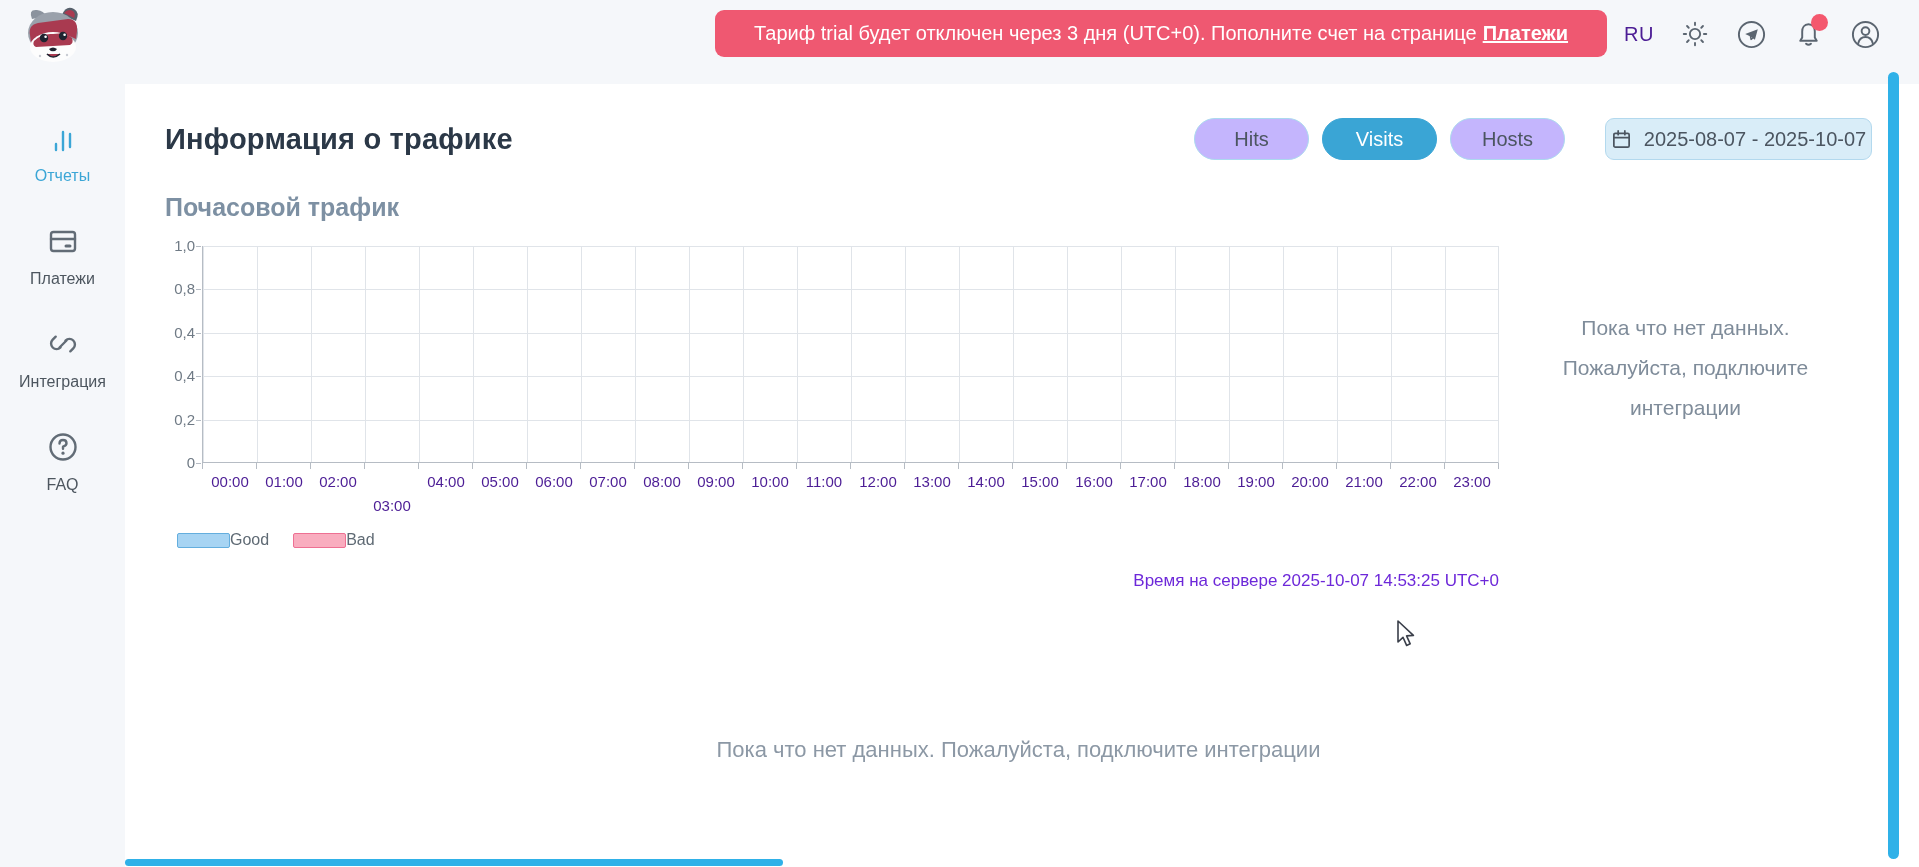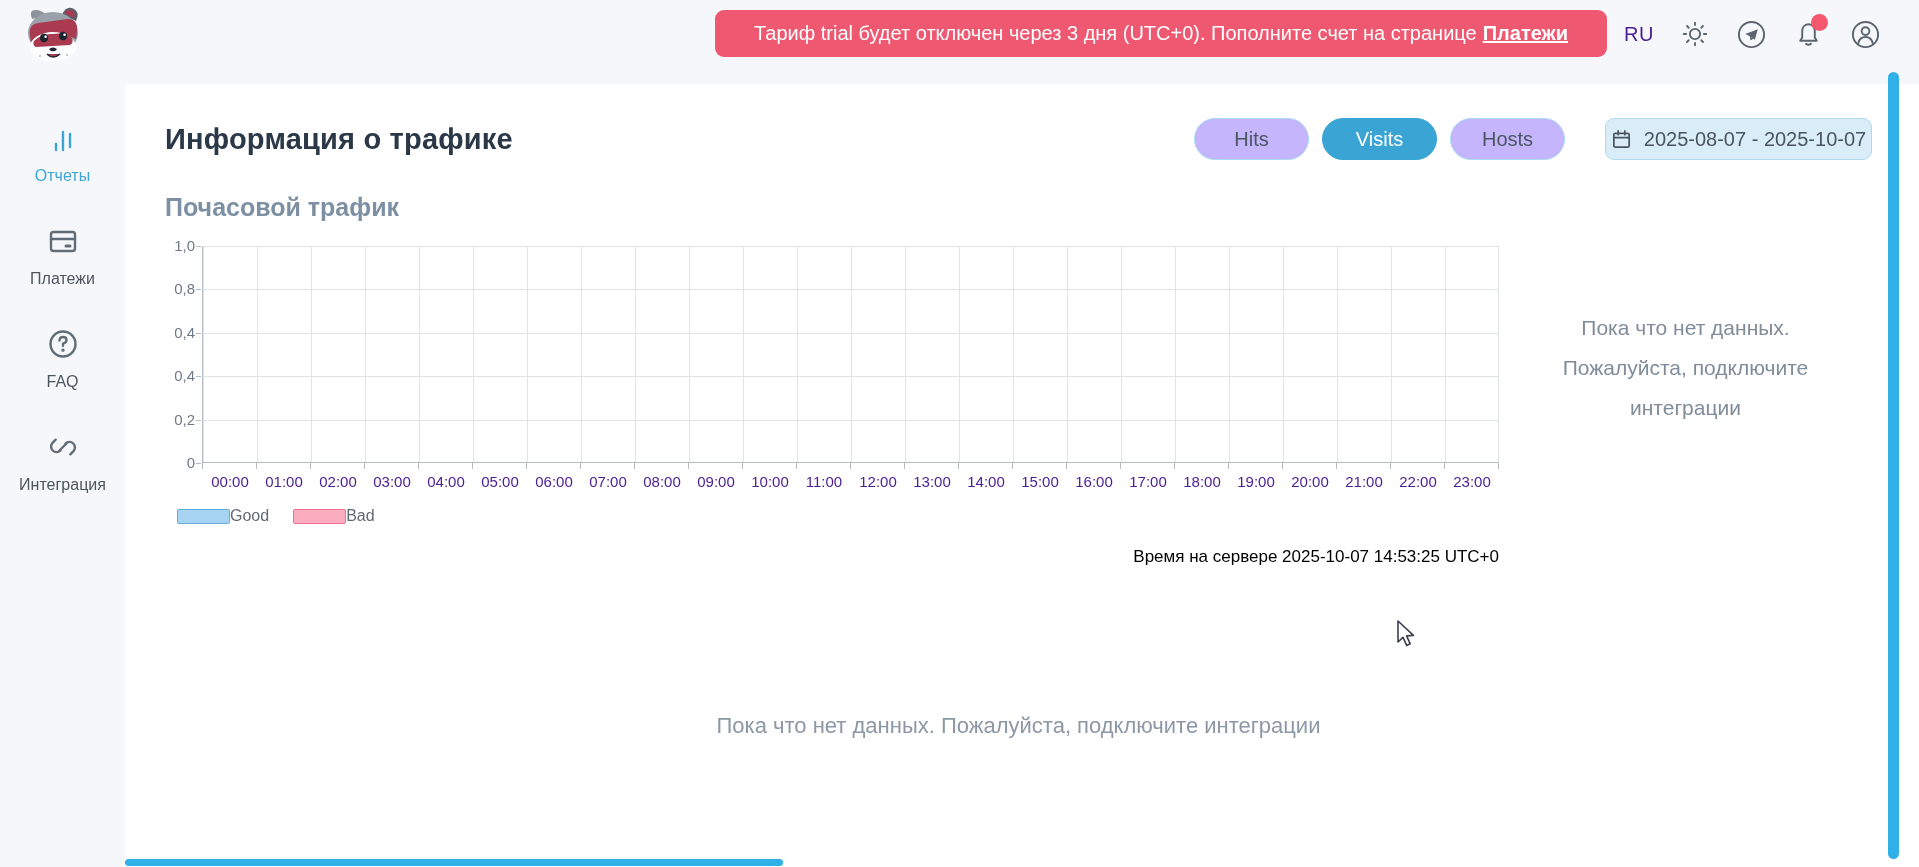--- a/index.html
+++ b/index.html
@@ -70,21 +70,21 @@
   .x-ticks { margin-left:37px; width:1297px; height:6px;
     background-image:repeating-linear-gradient(to right, #b6bcc4 0 1px, transparent 1px 54px); }
   .x-axis { margin-left:38px; width:1296px; display:flex; }
   .xtick { width:54px; text-align:center; font-size:15px; color:#4c1d95; padding-top:4px; }
   .legend { margin-left:12px; margin-top:17px; display:flex; align-items:center; gap:24px; }
   .legend-item { display:flex; align-items:center; }
   .swatch { width:53px; height:15px; border-radius:2px; border:1px solid; }
   .legend-label { font-size:16px; color:#5f6a74; }
   .side-empty { flex:1; display:flex; justify-content:center; padding-top:62px; }
   .side-empty .txt { max-width:320px; text-align:center; font-size:21px; line-height:40px; color:#7f8c9a; }
-  .server-time { width:1334px; text-align:right; margin-top:22px; font-size:17px; color:#000000; }
+  .server-time { width:1334px; text-align:right; margin-top:22px; font-size:17px; color:#6d28d9; }
   .bottom-empty { margin-top:146px; text-align:center; font-size:22px; color:#8c98a5; }
   
   .vscroll { position:absolute; right:20px; top:72px; bottom:8px; width:11px; border-radius:6px; background:#2fb1e8; }
   .hscroll { position:absolute; left:125px; bottom:1px; width:658px; height:7px; border-radius:4px; background:#2fb1e8; }
   
   .cursor { position:absolute; left:1396px; top:620px; width:22px; height:30px; pointer-events:none; }
 </style>
 </head>
 <body>
 
@@ -170,36 +170,36 @@
           <rect x="4" y="7" width="24" height="19" rx="2.5"></rect>
           <line x1="4" y1="14" x2="28" y2="14"></line>
           <line x1="19" y1="21" x2="23" y2="21" stroke-width="3"></line>
         </svg>
       </span>
       <span class="label">Платежи</span>
     </div>
     <div class="side-item">
       <span>
         <svg viewBox="0 0 32 32" width="32" height="32" stroke-width="2.6">
+          <path d="M13.5 19.5 a5.5 5.5 0 1 1 -7.8 -7.8 l3 -3"></path>
+          <path d="M18.5 12.5 a5.5 5.5 0 1 1 7.8 7.8 l-3 3"></path>
+          <line x1="12.5" y1="19.5" x2="19.5" y2="12.5"></line>
+        </svg>
+      </span>
+      <span class="label">Интеграция</span>
+    </div>
+    <div class="side-item">
+      <span>
+        <svg viewBox="0 0 32 32" width="32" height="32" stroke-width="2.6">
           <circle cx="16" cy="16" r="12.5"></circle>
           <path d="M12.5 12.5 Q12.5 9 16 9 Q19.5 9 19.5 12.2 Q19.5 14.6 16 15.7 L16 17.8"></path>
           <line x1="16" y1="22" x2="16" y2="22.2" stroke-width="3.2"></line>
         </svg>
       </span>
       <span class="label">FAQ</span>
-    </div>
-    <div class="side-item">
-      <span>
-        <svg viewBox="0 0 32 32" width="32" height="32" stroke-width="2.6">
-          <path d="M13.5 19.5 a5.5 5.5 0 1 1 -7.8 -7.8 l3 -3"></path>
-          <path d="M18.5 12.5 a5.5 5.5 0 1 1 7.8 7.8 l-3 3"></path>
-          <line x1="12.5" y1="19.5" x2="19.5" y2="12.5"></line>
-        </svg>
-      </span>
-      <span class="label">Интеграция</span>
     </div>
   </div>
 
   <div class="main">
     <div class="main-header">
       <div class="page-title">Информация о трафике</div>
       <div class="tabs">
         <button class="tab">Hits</button>
         <button class="tab active">Visits</button>
         <button class="tab">Hosts</button>
@@ -232,21 +232,21 @@
             <div class="ydash" style="top: 173.6px;"></div>
             <div class="ytick" style="top: 208px;">0</div>
             <div class="ydash" style="top: 217px;"></div>
           </div>
         <div class="plot"></div>
         <div class="x-ticks"></div>
         <div class="x-axis" id="x-axis">
             <div class="xtick" style="width: 54px;">00:00</div>
             <div class="xtick" style="width: 54px;">01:00</div>
             <div class="xtick" style="width: 54px;">02:00</div>
-            <div class="xtick" style="width: 54px;">03:00</div>
+            <div class="xtick" style="width: 54px; margin-top: 24px;">03:00</div>
             <div class="xtick" style="width: 54px;">04:00</div>
             <div class="xtick" style="width: 54px;">05:00</div>
             <div class="xtick" style="width: 54px;">06:00</div>
             <div class="xtick" style="width: 54px;">07:00</div>
             <div class="xtick" style="width: 54px;">08:00</div>
             <div class="xtick" style="width: 54px;">09:00</div>
             <div class="xtick" style="width: 54px;">10:00</div>
             <div class="xtick" style="width: 54px;">11:00</div>
             <div class="xtick" style="width: 54px;">12:00</div>
             <div class="xtick" style="width: 54px;">13:00</div>

